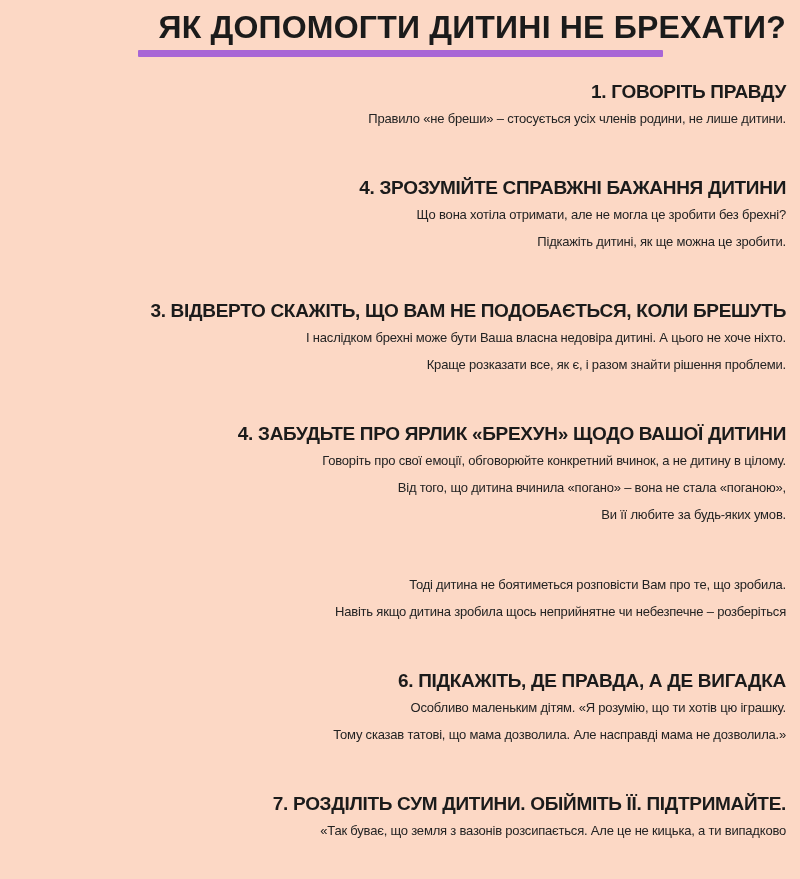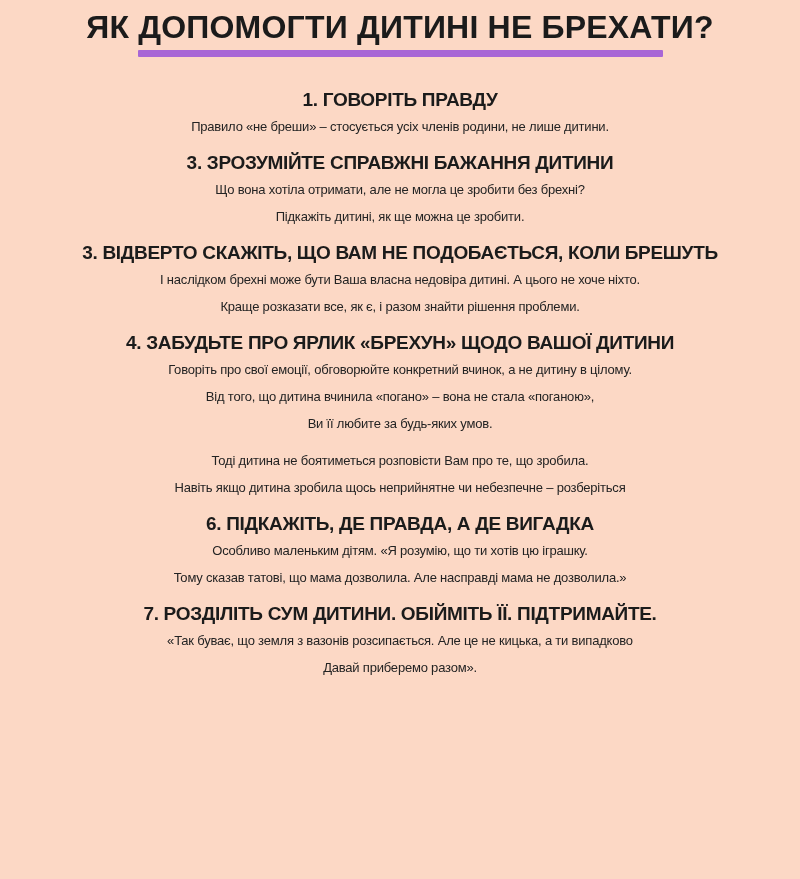--- a/index.html
+++ b/index.html
@@ -12,41 +12,41 @@
     background: #fcd8c5;
     font-family: "Liberation Sans", sans-serif;
     color: #1d1d1d;
     overflow: hidden;
   }
   .poster {
     box-sizing: border-box;
     width: 800px;
     height: 879px;
     padding: 8px 14px 6px 14px;
-    text-align: center;
+    text-align: right;
   }
   h1.title {
     margin: 0;
     font-size: 32px;
     line-height: 38px;
     font-weight: bold;
     letter-spacing: 0.2px;
     color: #1b1b1b;
   }
   .title-underline {
     width: 525px;
     height: 7px;
     margin: 4px auto 0 auto;
     border-radius: 1px;
   }
   main.sections {
-    margin-top: 30px;
+    margin-top: 22px;
     display: flex;
     flex-direction: column;
-    gap: 10px;
+    gap: 43px;
   }
   section .heading {
     margin: 0;
     font-size: 19px;
     line-height: 26px;
     font-weight: bold;
     letter-spacing: -0.3px;
     color: #1b1b1b;
   }
   section .line {
@@ -65,21 +65,21 @@
   <div class="title-underline" style="background: rgb(168, 102, 214);"></div>
 
   <main class="sections">
 
     <section>
       <h2 class="heading">1. ГОВОРІТЬ ПРАВДУ</h2>
       <p class="line">Правило «не бреши» – стосується усіх членів родини, не лише дитини.</p>
     </section>
 
     <section>
-      <h2 class="heading">3. ЗРОЗУМІЙТЕ СПРАВЖНІ БАЖАННЯ ДИТИНИ</h2>
+      <h2 class="heading">4. ЗРОЗУМІЙТЕ СПРАВЖНІ БАЖАННЯ ДИТИНИ</h2>
       <p class="line">Що вона хотіла отримати, але не могла це зробити без брехні?</p>
       <p class="line">Підкажіть дитині, як ще можна це зробити.</p>
     </section>
 
     <section>
       <h2 class="heading">3. ВІДВЕРТО СКАЖІТЬ, ЩО ВАМ НЕ ПОДОБАЄТЬСЯ, КОЛИ БРЕШУТЬ</h2>
       <p class="line">І наслідком брехні може бути Ваша власна недовіра дитині. А цього не хоче ніхто.</p>
       <p class="line">Краще розказати все, як є, і разом знайти рішення проблеми.</p>
     </section>
 
@@ -97,17 +97,16 @@
 
     <section>
       <h2 class="heading">6. ПІДКАЖІТЬ, ДЕ ПРАВДА, А ДЕ ВИГАДКА</h2>
       <p class="line">Особливо маленьким дітям. «Я розумію, що ти хотів цю іграшку.</p>
       <p class="line">Тому сказав татові, що мама дозволила. Але насправді мама не дозволила.»</p>
     </section>
 
     <section>
       <h2 class="heading">7. РОЗДІЛІТЬ СУМ ДИТИНИ. ОБІЙМІТЬ ЇЇ. ПІДТРИМАЙТЕ.</h2>
       <p class="line">«Так буває, що земля з вазонів розсипається. Але це не кицька, а ти випадково</p>
-      <p class="line">Давай приберемо разом».</p>
     </section>
 
   </main>
 </div>
 
 </body></html>

